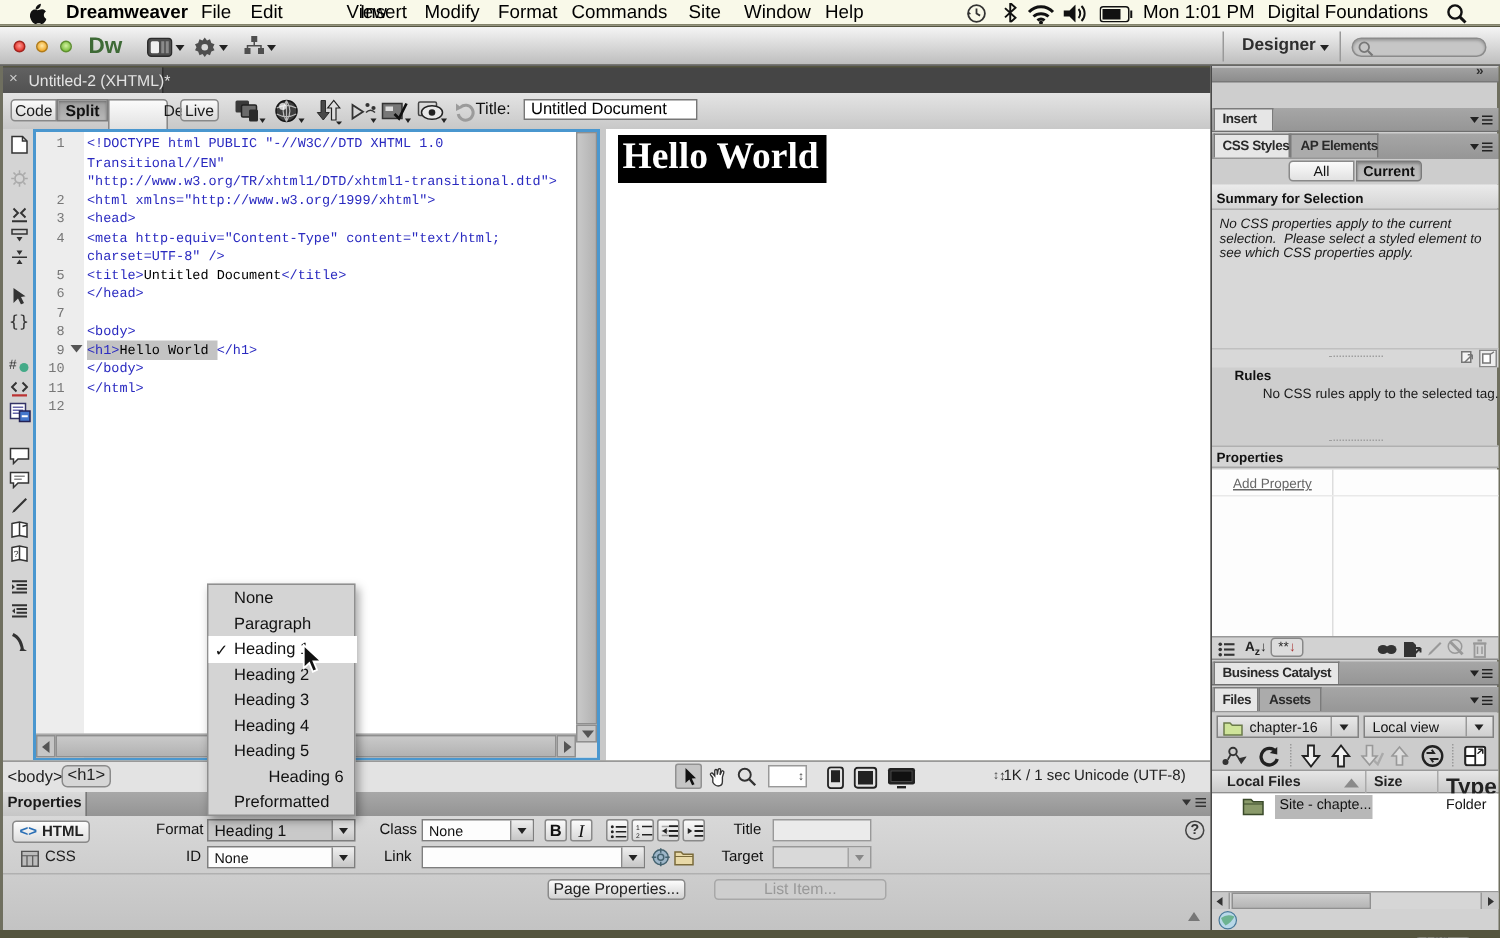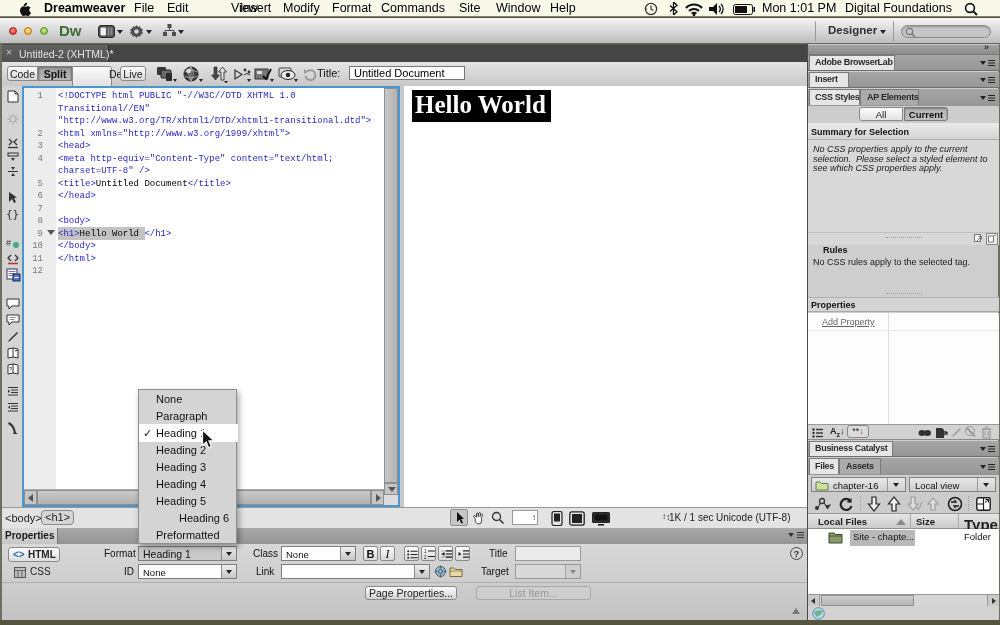--- a/index.html
+++ b/index.html
@@ -427,25 +427,20 @@
  <span class="ab" style="left:476px;top:42px;width:115px;height:14px;background:#cecece;border:1px solid #a8a8a8;border-radius:3px;text-align:center;line-height:13px;font-size:10.5px;color:#999;">List Item...</span>
  <span class="ab" style="left:792px;top:64px;width:0;height:0;border-left:4.5px solid transparent;border-right:4.5px solid transparent;border-bottom:6px solid #777;"></span>
 </div>
 
 <div class="ab" id="rightcol" style="left:807px;top:44px;width:193px;height:576px;background:#cecece;border-right:2px solid #6f6f5f;border-left:1px solid #4a4a4a;font-size:9px;color:#111;">
 
  <div class="ab" style="left:0;top:0;width:191px;height:11px;background:linear-gradient(#a2a2a2,#8d8d8d);border-top:1px solid #c9c9c9;border-bottom:1px solid #787878;">
         <span style="position:absolute;left:176px;top:-3px;color:#2e2e2e;font-size:9px;font-weight:bold;">»</span>
       </div>
 
- <div class="ab" style="left:0;top:11px;width:191px;height:16px;background:linear-gradient(#a6a6a6,#969696);border-bottom:1px solid #6e6e6e;">
-  <span class="ab" style="left:1px;top:0;width:86px;height:15px;background:#e6e6e6;border:1px solid #7b7b7b;border-bottom:none;font-weight:bold;font-size:9px;letter-spacing:-0.3px;color:#2a2a2a;padding:1px 0 0 5px;">Adobe BrowserLab</span>
-  <span class="ab" style="left:172px;top:6px;width:0;height:0;border-left:3px solid transparent;border-right:3px solid transparent;border-top:4px solid #222;"></span>
-  <span class="ab" style="left:180px;top:5px;width:7px;height:1px;background:#222;box-shadow:0 2.5px 0 #222,0 5px 0 #222;"></span>
- </div>
 
  <div class="ab" style="left:0;top:28px;width:191px;height:16px;background:linear-gradient(#a6a6a6,#969696);border-bottom:1px solid #6e6e6e;">
   <span class="ab" style="left:1px;top:0;width:40px;height:15px;background:#e6e6e6;border:1px solid #7b7b7b;border-bottom:none;font-weight:bold;font-size:9px;letter-spacing:-0.3px;color:#2a2a2a;padding:1px 0 0 5px;">Insert</span>
   <span class="ab" style="left:172px;top:6px;width:0;height:0;border-left:3px solid transparent;border-right:3px solid transparent;border-top:4px solid #222;"></span>
   <span class="ab" style="left:180px;top:5px;width:7px;height:1px;background:#222;box-shadow:0 2.5px 0 #222,0 5px 0 #222;"></span>
  </div>
 
  <div class="ab" style="left:0;top:45px;width:191px;height:17px;background:linear-gradient(#a6a6a6,#969696);">
   <span class="ab" style="left:1px;top:0;width:51px;height:16px;background:#e6e6e6;border:1px solid #7b7b7b;border-bottom:none;font-weight:bold;font-size:9px;letter-spacing:-0.3px;color:#2a2a2a;padding:2px 0 0 5px;">CSS Styles</span>
   <span class="ab" style="left:52px;top:0;width:59px;height:16px;background:#ababab;border:1px solid #7b7b7b;border-bottom:none;font-weight:bold;font-size:9px;letter-spacing:-0.3px;color:#2a2a2a;padding:2px 0 0 6px;">AP Elements</span>
@@ -475,21 +470,21 @@
   <svg class="ab" style="left:178px;top:0px;" width="12" height="12" viewBox="0 0 12 12">
           <rect x="0.5" y="0.5" width="11" height="11" fill="#eee" stroke="#888"></rect>
           <rect x="2.5" y="3" width="5" height="6" fill="#fff" stroke="#777"></rect>
           <path d="M8 3 L10 1.5" stroke="#777"></path>
         </svg>
  </div>
 
  <div class="ab" style="left:0;top:201px;width:191px;height:11px;">
         <span class="ab" style="left:3px;top:0;font-weight:bold;font-size:9px;padding-left:12px;">Rules</span>
       </div>
- <div class="ab" style="left:5px;top:213px;width:186px;font-size:9px;color:#1a1a1a;">No CSS rules apply to the selected tag.</div>
+ <div class="ab" style="left:5px;top:213px;width:186px;font-size:9px;color:#1a1a1a;text-align:right;">No CSS rules apply to the selected tag.</div>
 
  <span class="ab" style="left:78px;top:249px;width:36px;height:1px;border-top:1.5px dotted #9f9f9f;"></span>
 
  <div class="ab" style="left:0;top:253px;width:191px;height:15px;border-top:1px solid #b0b0b0;border-bottom:1px solid #a8a8a8;background:#d4d4d4;">
   <span class="ab" style="left:3px;top:2px;font-weight:bold;font-size:9px;">Properties</span>
  </div>
 
  <div class="ab" style="left:0;top:269px;width:191px;height:111px;background:#fdfdfd;">
   <span class="ab" style="left:80px;top:0;width:1px;height:111px;background:#ddd;"></span>
   <span class="ab" style="left:14px;top:4px;color:#666;text-decoration:underline;font-size:9px;">Add Property</span>

